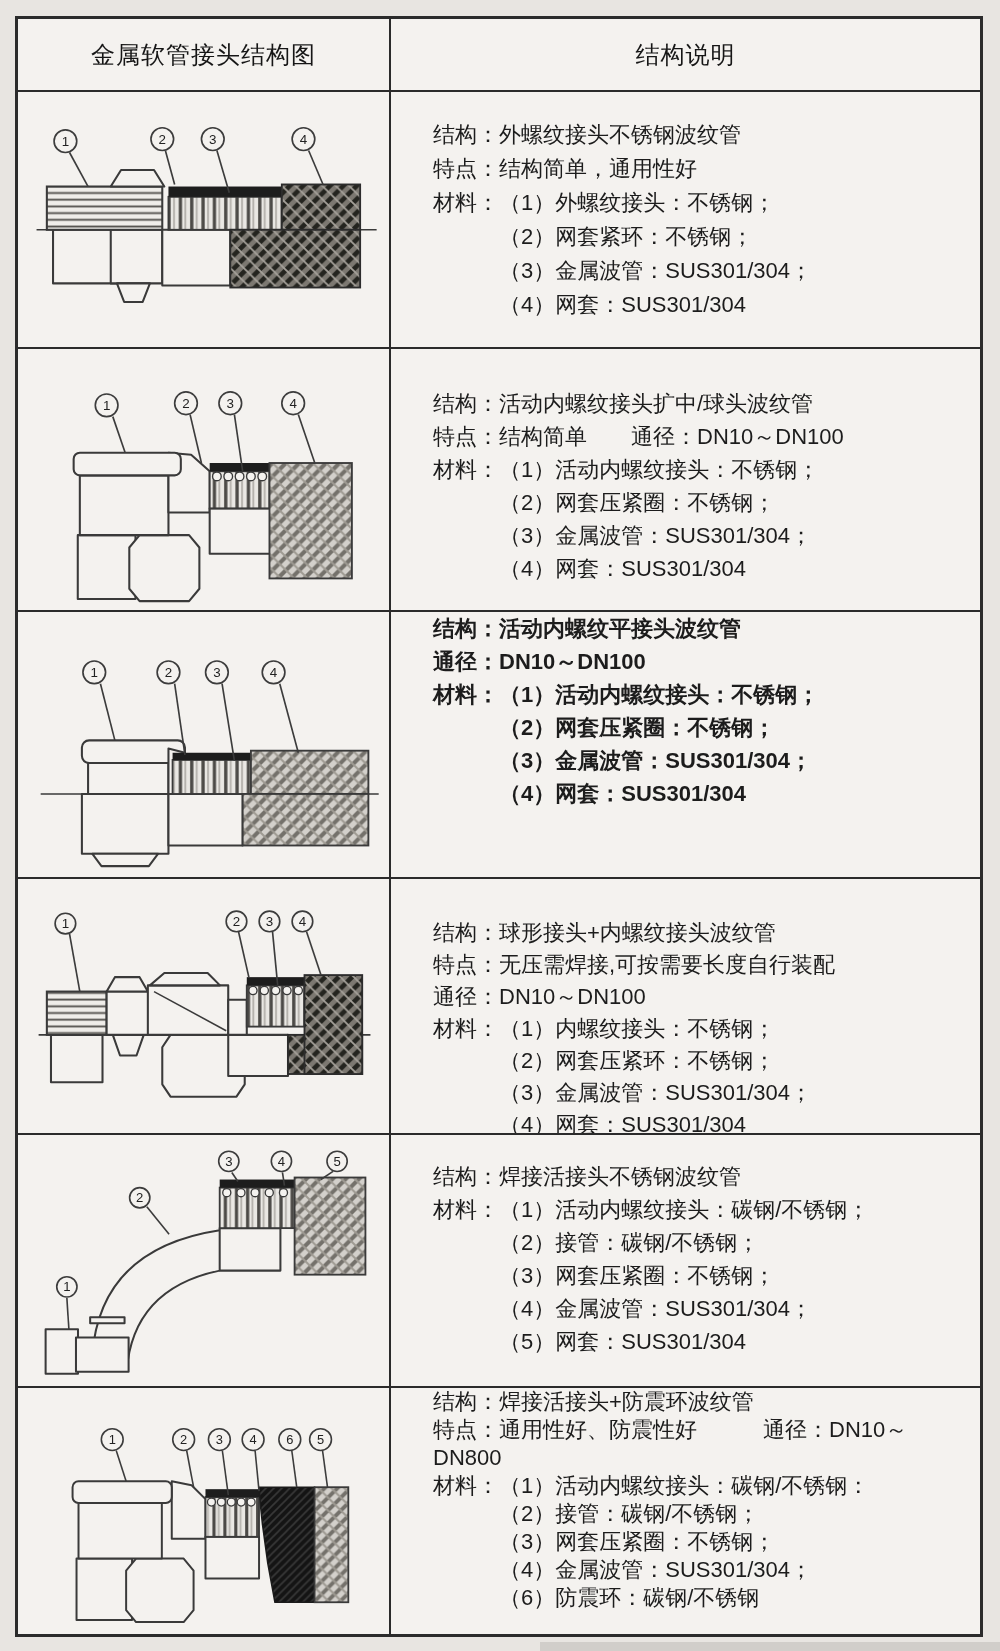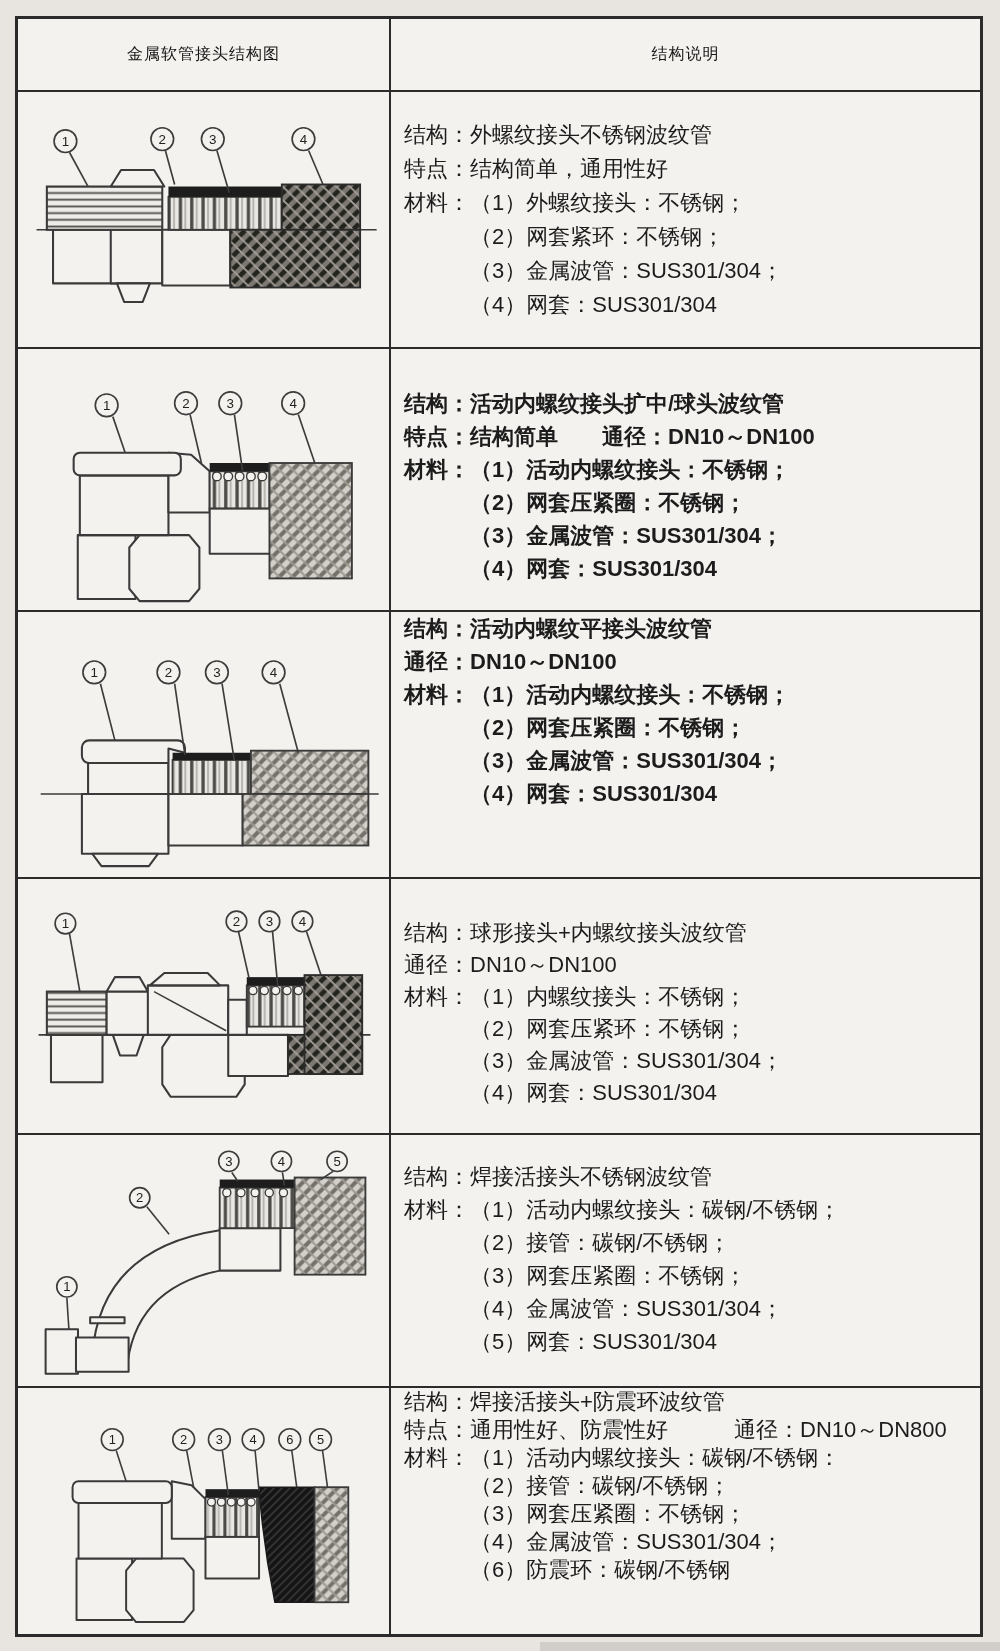--- a/index.html
+++ b/index.html
@@ -14,28 +14,28 @@
   .spec-table{
     position:absolute;left:15px;top:16px;width:968px;height:1621px;
     border:3px solid #2b2b2b;background:#f4f2ef;
     display:grid;
     grid-template-rows:71px 257px 263px 267px 256px 253px auto;
     box-sizing:border-box;
   }
   .thead,.trow{display:grid;grid-template-columns:373px auto;min-height:0;}
   .trow{border-top:2px solid #2b2b2b;}
   .th{display:flex;align-items:center;justify-content:center;
-      font-size:16px;letter-spacing:1px;color:#161616;}
+      font-size:24px;letter-spacing:1px;color:#161616;}
   .th1{border-right:2px solid #2b2b2b;}
   .cell-diagram{border-right:2px solid #2b2b2b;display:flex;align-items:center;justify-content:center;overflow:hidden;}
   .cell-diagram svg{width:100%;height:100%;display:block;}
   .cell-desc{padding:0 8px 4px 13px;font-size:22px;overflow:hidden;}
-  .ln{white-space:pre-wrap;}
+  .ln{white-space:pre-wrap;margin-left:29px;}
   .r0{padding-top:26px;line-height:34px;}
-  .r1{padding-top:38px;line-height:33px;font-weight:bold;}
+  .r1{padding-top:38px;line-height:33px;}
   .r2{line-height:33px;font-weight:bold;}
   .r3{padding-top:38px;line-height:32px;}
   .r4{padding-top:25px;line-height:33px;}
   .r5{padding-top:0;line-height:28px;border-radius:17px;}
   
   .ol{fill:#f4f2ef;stroke:#3a3a3a;stroke-width:2;stroke-linejoin:round;}
   .olt{fill:url(#pthread);stroke:#3a3a3a;stroke-width:2;}
   .rib{fill:url(#pribs);stroke:#3a3a3a;stroke-width:1.8;}
   .mshL{fill:url(#braidL);stroke:#3a3a3a;stroke-width:1.8;}
   .mshD{fill:url(#braidD);stroke:#2c2c2c;stroke-width:1.8;}
@@ -270,20 +270,21 @@
           </g>
           <g>
             <line class="ld" x1="280" y1="48" x2="294" y2="90"></line>
               <circle class="co" cx="276" cy="38" r="10"></circle>
             <text class="cn" x="276" y="42.5">4</text>
           </g>
         </svg>
       </div>
       <div class="cell-desc r3">
         <div class="ln">结构：球形接头+内螺纹接头波纹管</div>
+        <div class="ln">特点：无压需焊接,可按需要长度自行装配</div>
         <div class="ln">通径：DN10～DN100</div>
         <div class="ln">材料：（1）内螺纹接头：不锈钢；</div>
         <div class="ln">　　　（2）网套压紧环：不锈钢；</div>
         <div class="ln">　　　（3）金属波管：SUS301/304；</div>
         <div class="ln">　　　（4）网套：SUS301/304</div>
       </div>
     </div>
 
     <div class="trow">
       <div class="cell-diagram">

